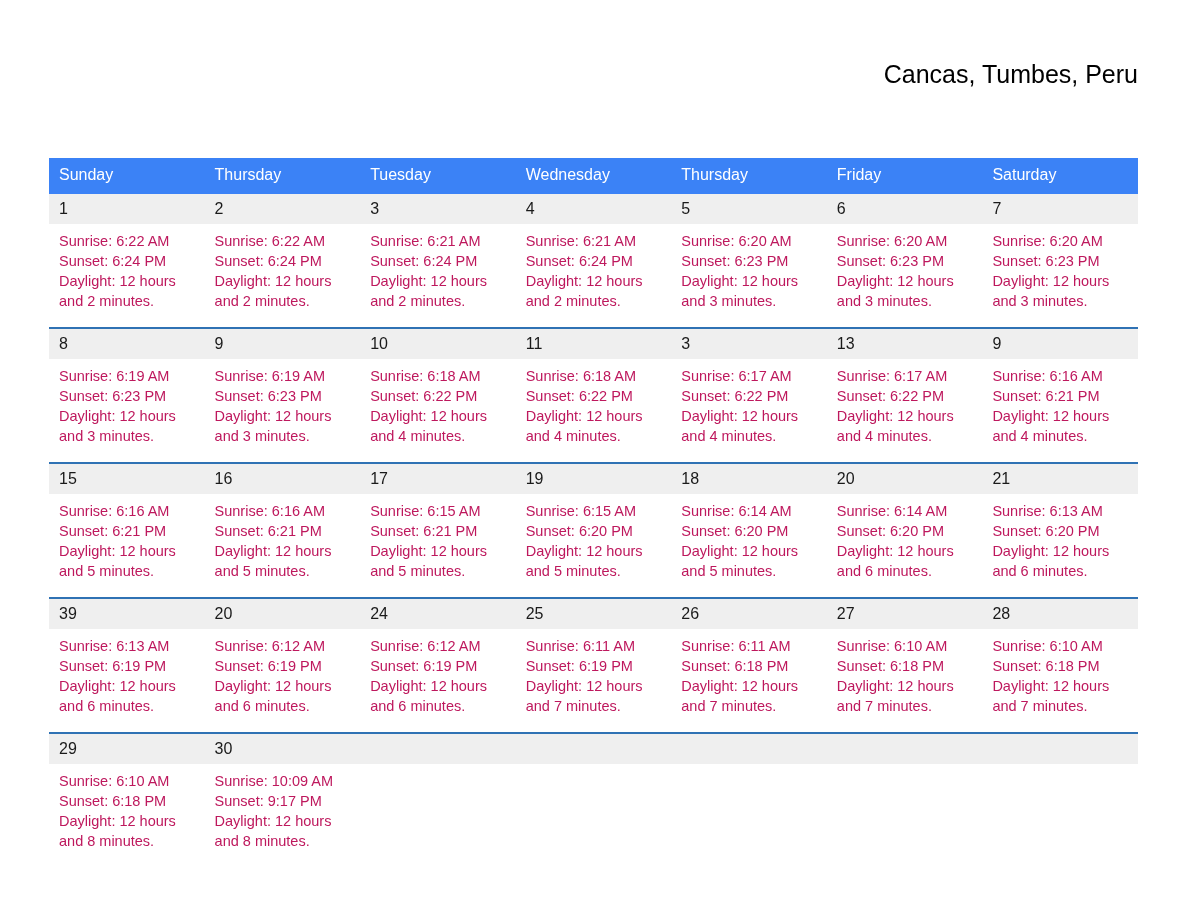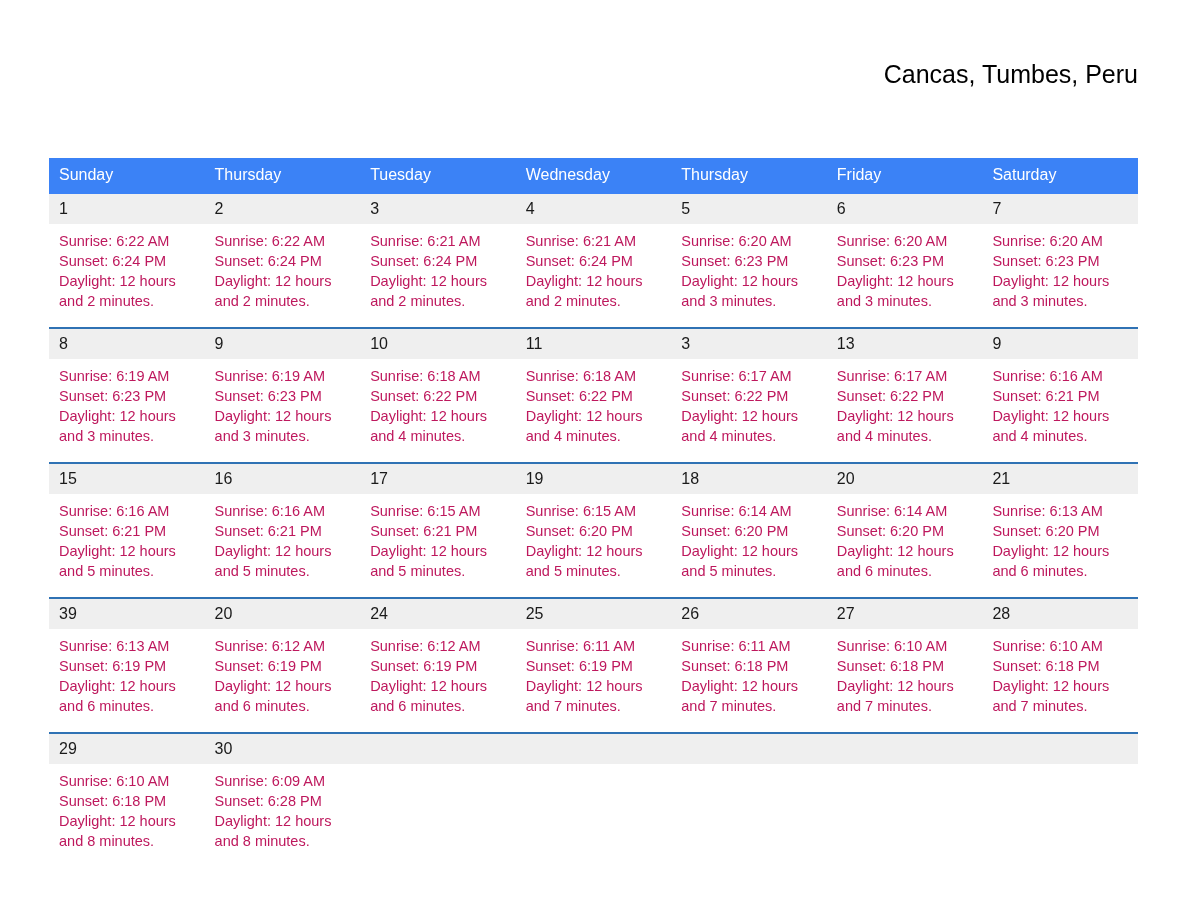--- a/index.html
+++ b/index.html
@@ -423,22 +423,22 @@
           <div class="daynum">29</div>
           <div class="info">
             <div>Sunrise: 6:10 AM</div>
             <div>Sunset: 6:18 PM</div>
             <div class="daylight">Daylight: 12 hours and 8 minutes.</div>
           </div>
         </td>
         <td>
           <div class="daynum">30</div>
           <div class="info">
-            <div>Sunrise: 6:09 AM</div>
-            <div>Sunset: 6:28 PM</div>
+            <div>Sunrise: 10:09 AM</div>
+            <div>Sunset: 9:17 PM</div>
             <div class="daylight">Daylight: 12 hours and 8 minutes.</div>
           </div>
         </td>
         <td class="blank">
           <div class="daynum empty"></div>
           <div class="info">
             <div></div>
             <div></div>
             <div class="daylight"></div>
           </div>

